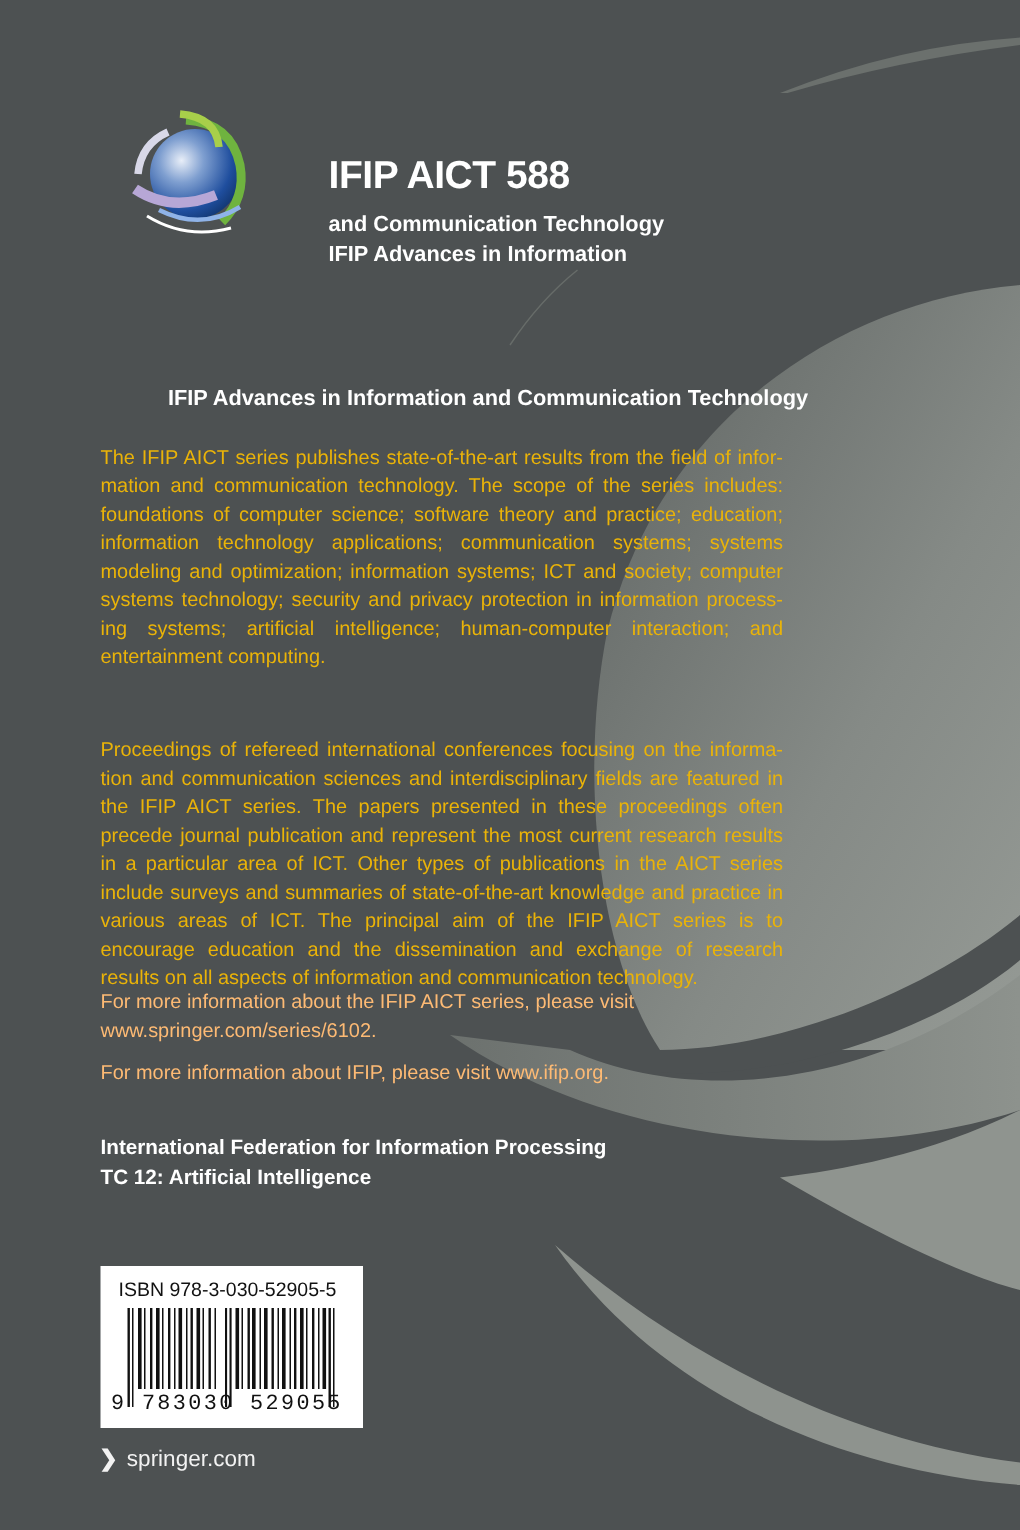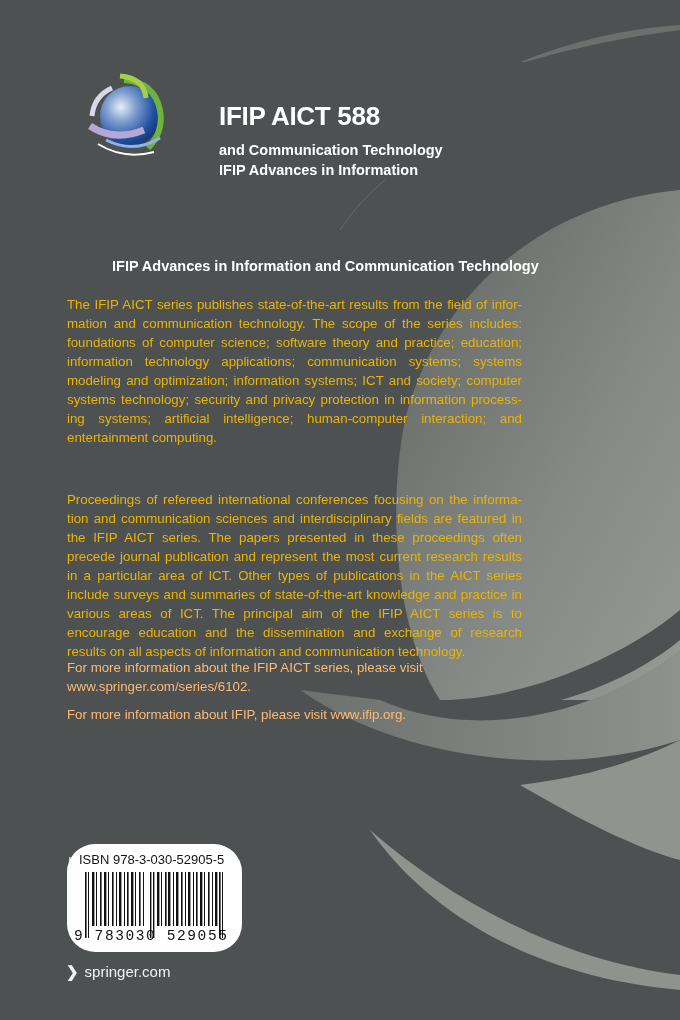--- a/index.html
+++ b/index.html
@@ -42,21 +42,21 @@
     .info { position: absolute; left: 67px; font-size: 13.3px; line-height: 19px; color: #fdba74; }
     .info1 { top: 658px; }
     .info2 { top: 705px; text-align: center; }
 
     .fed { position: absolute; left: 67px; top: 755px; font-size: 13.8px; font-weight: bold; line-height: 20px; }
 
     .issn { position: absolute; left: 68px; top: 854px; font-size: 13.3px; color: #f2f2f2; }
 
     .isbn-box {
       position: absolute; left: 67px; top: 844px;
-      width: 175px; height: 108px; background: #ffffff; color: #111; border-radius: 28px;
+      width: 175px; height: 108px; background: #ffffff; color: #111;
     }
     .isbn-label {
       position: absolute; left: 12px; top: 8px;
       font-size: 13px; letter-spacing: 0px; color: #111;
     }
     .barcode { position: absolute; left: 6px; top: 28px; width: 165px; height: 72px; }
     .bc-digits {
       position: absolute; left: 7px; top: 84px; font-size: 14.5px; color: #111;
       font-family: Liberation Mono, monospace; letter-spacing: 1.6px; background: transparent;
     }
@@ -124,20 +124,24 @@
 
   <p class="para para1" style="margin:0">The IFIP AICT series publishes state-of-the-art results from the field of infor­mation and communication technology. The scope of the series includes: foundations of computer science; software theory and practice; education; information technology applications; communication systems; systems modeling and optimization; information systems; ICT and society; computer systems technology; security and privacy protection in information process­ing systems; artificial intelligence; human-computer interaction; and entertainment computing.</p>
   <p class="para para2" style="margin:0">Proceedings of refereed international conferences focusing on the informa­tion and communication sciences and interdisciplinary fields are featured in the IFIP AICT series. The papers presented in these proceedings often precede journal publication and represent the most current research results in a particular area of ICT. Other types of publications in the AICT series include surveys and summaries of state-of-the-art knowledge and practice in various areas of ICT. The principal aim of the IFIP AICT series is to encourage education and the dissemination and exchange of research results on all aspects of information and communication technology.</p>
 
   <div class="info info1">
     <div>For more information about the IFIP AICT series, please visit</div>
     <div>www.springer.com/series/6102.</div>
   </div>
   <div class="info info2">For more information about IFIP, please visit www.ifip.org.</div>
 
+  <div class="fed">
+    <div>International Federation for Information Processing</div>
+    <div>TC 12: Artificial Intelligence</div>
+  </div>
 
   <div class="issn">ISSN 1868-4238</div>
 
   <div class="isbn-box">
     <div class="isbn-label">ISBN 978-3-030-52905-5</div>
     <svg class="barcode" viewBox="0 0 165 72" xmlns="http://www.w3.org/2000/svg">
       <g fill="#111">
         <rect x="12" y="0" width="1.6" height="66"></rect>
           <rect x="15" y="0" width="1" height="66"></rect>
         <rect x="19" y="0" width="2.4" height="54"></rect>

